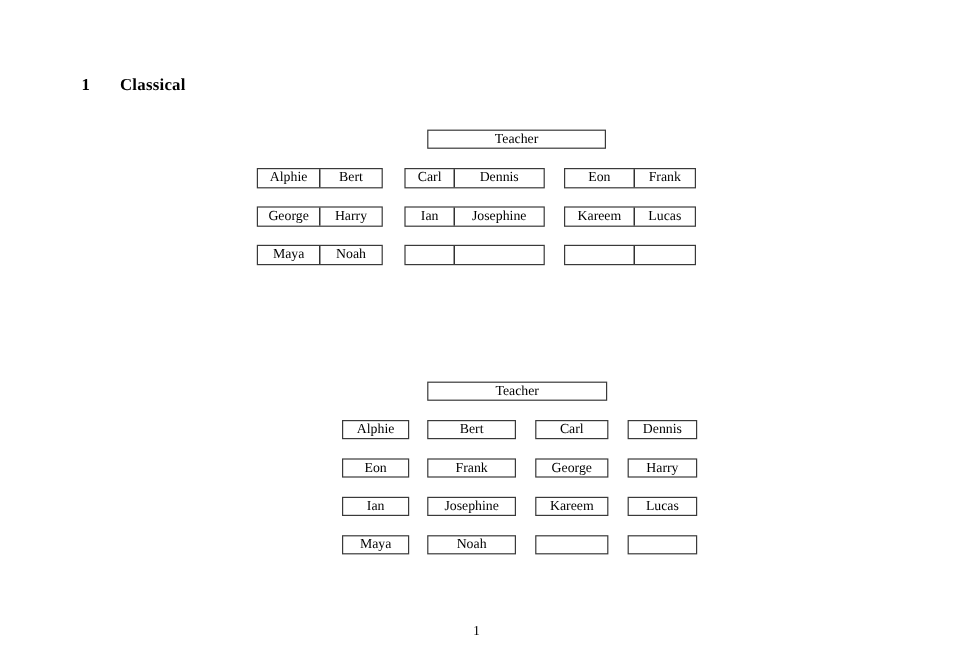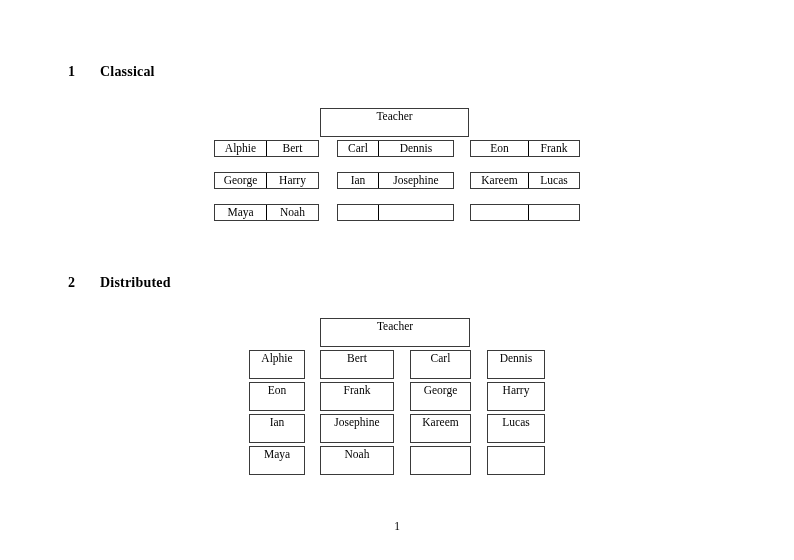--- a/index.html
+++ b/index.html
@@ -41,26 +41,27 @@
 
   #heading-classical   { left: 68px; top: 64px; }
   #heading-distributed { left: 68px; top: 275px; }
 
   
   .box {
     position: absolute;
     box-sizing: border-box;
     border: 1px solid #3a3a3a;
     background: #ffffff;
-    height: 29px;
+    height: 16px;
     line-height: 15px;
     text-align: center;
     font-size: 11.5px;
     white-space: nowrap;
     overflow: hidden;
+    margin-left: 36px;
   }
 
   
   .group {
     position: absolute;
     box-sizing: border-box;
     border: 1px solid #3a3a3a;
     background: #ffffff;
     height: 17px;
     display: flex;
@@ -133,23 +134,20 @@
       <div class="group" style="left: 470px; top: 172px; width: 110px;">
         <div class="cell" style="width: 58px;">Kareem</div>
         <div class="cell" style="width: 50px;">Lucas</div>
       </div>
       <div class="group" style="left: 470px; top: 204px; width: 110px;">
         <div class="cell" style="width: 58px;"></div>
         <div class="cell" style="width: 50px;"></div>
       </div>
     </div>
 
-  <div class="section-heading" id="heading-distributed">
-    <span class="sec-num">2</span><span class="sec-title">Distributed</span>
-  </div>
 
   <div class="box" id="distributed-teacher" style="left: 320px; top: 318px; width: 150px;">Teacher</div>
 
   <div id="distributed-boxes">
       <div class="box" style="left: 249px; top: 350px; width: 56px;">Alphie</div>
       <div class="box" style="left: 320px; top: 350px; width: 74px;">Bert</div>
       <div class="box" style="left: 410px; top: 350px; width: 61px;">Carl</div>
       <div class="box" style="left: 487px; top: 350px; width: 58px;">Dennis</div>
       <div class="box" style="left: 249px; top: 382px; width: 56px;">Eon</div>
       <div class="box" style="left: 320px; top: 382px; width: 74px;">Frank</div>

